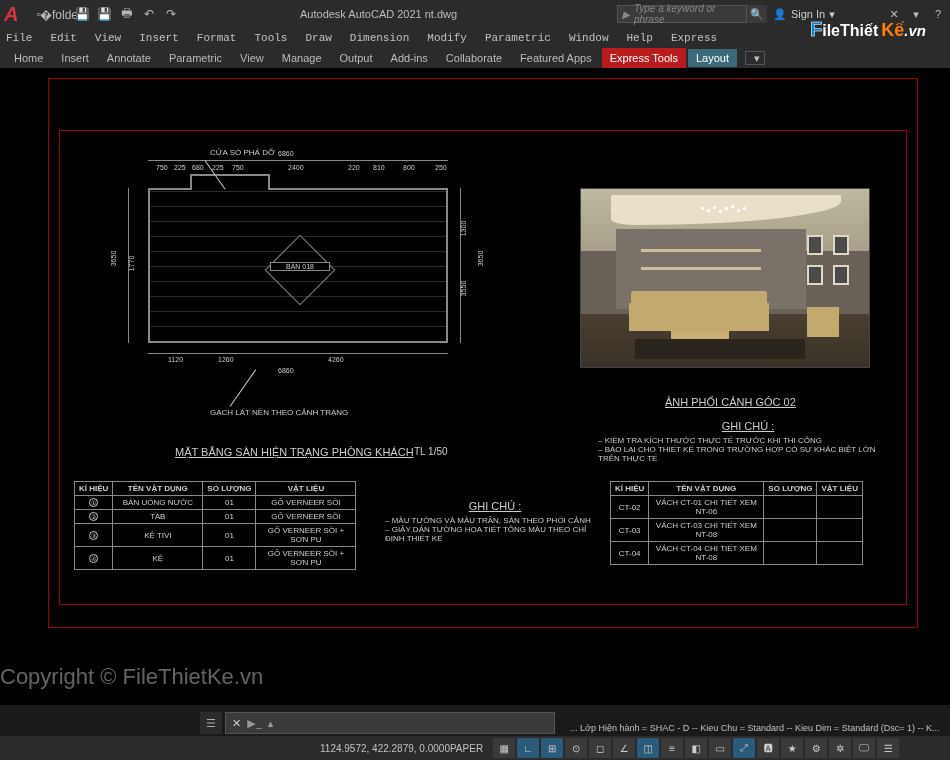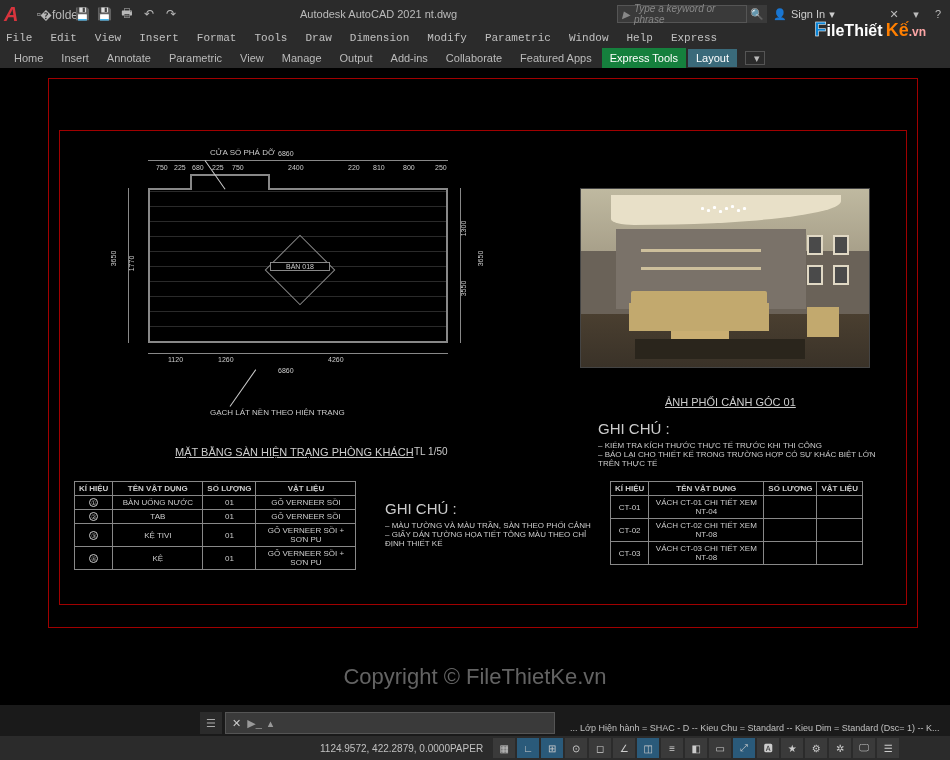--- a/index.html
+++ b/index.html
@@ -17,21 +17,21 @@
 .titlebar-right { margin-left:auto; display:flex; gap:6px; }
 .ticon { width:16px; height:16px; display:flex; align-items:center; justify-content:center; color:#bbb; }
 
 
 .menubar { height:20px; display:flex; gap:18px; padding:0 6px; background:#2b2b2b; font-size:11px; color:#c0c0c0; align-items:center; }
 .menubar span { cursor:default;font-family:Liberation Mono, monospace; }
 
 
 .ribbon { height:20px; display:flex; gap:2px; padding:0 6px; background:#2b2b2b; font-size:11px; align-items:center; }
 .ribbon span { padding:0 8px; color:#bbb; }
-.ribbon .active { background:#15803d; color:#fff; padding:4px 8px; }
+.ribbon .active { background:#b91c1c; color:#fff; padding:4px 8px; }
 .ribbon .layout { background:#3a6a7a; color:#fff; padding:3px 8px; }
 .ribbon-end { width:20px; height:14px; background:#2b2b2b; border:1px solid #555; margin-left:6px; }
 
 
 .canvas { position:absolute; top:68px; left:0; right:0; bottom:55px; background:#000; overflow:hidden; }
 .frame-outer { position:absolute; top:10px; left:48px; width:870px; height:550px; border:1px solid #a00000; }
 .frame-inner { position:absolute; top:62px; left:59px; width:848px; height:475px; border:1px solid #a00000; }
 
 
 .plan { position:absolute; top:102px; left:138px; width:320px; height:190px; }
@@ -49,21 +49,21 @@
 .dwg-title { position:absolute; font-size:11px; color:#ccc; text-decoration:underline; }
 .dwg-scale { position:absolute; font-size:10px; color:#ccc; }
 
 
 .tbl { position:absolute; border-collapse:collapse; font-size:8px; color:#ccc; }
 .tbl th, .tbl td { border:1px solid #888; padding:2px 4px; text-align:center; }
 .sym { display:inline-block; border:1px solid #ccc; border-radius:50%; width:9px; height:9px; font-size:6px; line-height:8px; }
 
 
 .note-block { position:absolute; font-size:8px; color:#ccc; }
-.note-block .hd { margin-bottom:4px; font-size:15px; }
+.note-block .hd { text-decoration:underline; margin-bottom:4px; font-size:11px;text-align:center; }
 
 
 .render { position:absolute; top:120px; left:580px; width:290px; height:180px; background:linear-gradient(to bottom,#bfb9a0 0%,#a8a08a 35%,#6a6258 35%,#6a6258 70%,#4a3f30 70%,#3a3228 100%); border:1px solid #444; }
 .render .ceiling { position:absolute; top:6px; left:30px; width:230px; height:30px; background:#e8e0c8; border-radius:0 0 90% 10%/0 0 80% 20%; }
 .render .chandelier { position:absolute; top:18px; left:120px; width:50px; height:18px; }
 .render .chandelier::before,.render .chandelier::after{content:"";position:absolute;width:3px;height:3px;background:#fff;border-radius:50%;box-shadow:6px 2px #fff,12px -1px #fff,18px 3px #fff,24px 0 #fff,30px -2px #fff,36px 2px #fff,42px 0 #fff;}
 .render .wall { position:absolute; top:40px; left:35px; width:190px; height:80px; background:#7a7269; }
 .render .shelf { position:absolute; top:60px; left:60px; width:120px; height:3px; background:#cdbf9c; box-shadow:0 18px 0 #cdbf9c; }
 .render .sofa { position:absolute; bottom:36px; left:48px; width:140px; height:28px; background:#c2a96e; }
 .render .sofa-back{position:absolute;bottom:60px;left:50px;width:136px;height:16px;background:#c2a96e;border-radius:2px;}
@@ -72,22 +72,22 @@
 .render .rug{position:absolute;bottom:8px;left:54px;width:170px;height:20px;background:#2a251c;}
 .render .frames { position:absolute; top:46px; right:20px; width:42px; height:50px; }
 .render .frames span { position:absolute; width:16px;height:20px;background:#4a4a4a;border:2px solid #e0d8c4; }
 .render .frames span:nth-child(1){top:0;left:0;} .render .frames span:nth-child(2){top:0;right:0;} .render .frames span:nth-child(3){bottom:0;left:0;} .render .frames span:nth-child(4){bottom:0;right:0;}
 
 
 .wm-logo { position:absolute; top:18px; right:24px; font-family:Arial; font-weight:bold; }
 .wm-logo .f { color:#0a84d6; font-size:20px; -webkit-text-stroke:0.5px #fff; }
 .wm-logo .t { color:#fff; font-size:16px; }
 .wm-logo .k { color:#ff7f00; font-size:18px; }
-.wm-logo .v { color:#fca5a5; font-size:12px; }
-.wm-center { position:absolute; bottom:70px; left:0; right:0; text-align:center; font-size:22px; color:rgba(180,180,180,0.55); font-family:Arial; pointer-events:none; }
+.wm-logo .v { color:#ffffff; font-size:15px;font-style:italic; }
+.wm-center { position:absolute; bottom:70px; left:0; right:0; font-size:22px; color:rgba(180,180,180,0.55); font-family:Arial; pointer-events:none; }
 
 
 .cmdbar { position:absolute; bottom:26px; left:225px; width:330px; height:22px; background:#3a3a3a; border:1px solid #555; display:flex; align-items:center; padding:0 6px; font-size:11px; }
 .cmdbar .x { color:#ccc; margin-right:6px; }
 .cmdbar .car { color:#999; margin-right:6px; }
 .cmdbar .txt { color:#888; font-style:italic; flex:1; }
 .cmdbar-left { position:absolute; bottom:26px; left:200px; width:22px; height:22px; background:#2b2b2b; display:flex; align-items:center; justify-content:center; color:#aaa; }
 
 
 .status { position:absolute; bottom:0; left:0; right:0; height:24px; background:#2b2b2b; display:flex; align-items:center; font-size:10px; color:#c0c0c0; }
@@ -195,21 +195,21 @@
 
     <div class="dim-line" style="top:183px;left:10px;width:300px;height:1px;"></div>
     <div class="dim" style="top:186px;left:30px">1120</div>
     <div class="dim" style="top:186px;left:80px">1260</div>
     <div class="dim" style="top:186px;left:190px">4260</div>
     <div class="dim" style="top:197px;left:140px">6860</div>
   </div>
 
   <div class="leader-text" style="top:80px;left:210px">CỬA SỔ PHÁ DỠ</div>
   <div class="leader-line" style="top:92px;left:205px;width:35px;transform:rotate(55deg);transform-origin:left"></div>
-  <div class="leader-text" style="top:340px;left:210px">GẠCH LÁT NỀN THEO HIỆN TRẠNG</div>
+  <div class="leader-text" style="top:340px;left:210px">GẠCH LÁT NỀN THEO CẢNH TRẠNG</div>
   <div class="leader-line" style="top:338px;left:230px;width:45px;transform:rotate(-55deg);transform-origin:left"></div>
 
   <div class="dwg-title" style="top:378px;left:175px">MẶT BẰNG SÀN HIỆN TRẠNG PHÒNG KHÁCH</div>
   <div class="dwg-scale" style="top:378px;left:414px">TL 1/50</div>
 
   <div class="render">
     <div class="ceiling"></div>
       <div class="chandelier"></div>
       <div class="wall"></div>
     <div class="shelf"></div>
@@ -218,21 +218,21 @@
     <div class="coffee"></div>
       <div class="chair"></div>
       <div class="rug"></div>
     <div class="frames">
         <span></span>
         <span></span>
         <span></span>
         <span></span>
       </div>
   </div>
-  <div class="dwg-title" style="top:328px;left:665px">ẢNH PHỐI CẢNH GÓC 01</div>
+  <div class="dwg-title" style="top:328px;left:665px">ẢNH PHỐI CẢNH GÓC 02</div>
 
   <div class="note-block" style="top:352px;left:598px;width:300px">
     <div class="hd">GHI CHÚ :</div>
     <div>– KIỂM TRA KÍCH THƯỚC THỰC TẾ TRƯỚC KHI THI CÔNG</div>
     <div>– BÁO LẠI CHO THIẾT KẾ TRONG TRƯỜNG HỢP CÓ SỰ KHÁC BIỆT LỚN TRÊN THỰC TẾ</div>
   </div>
 
   <div class="note-block" style="top:432px;left:385px;width:220px">
     <div class="hd">GHI CHÚ :</div>
     <div>– MÀU TƯỜNG VÀ MÀU TRẦN, SÀN THEO PHỐI CẢNH</div>
@@ -276,34 +276,34 @@
 
   <table class="tbl" style="top:413px;left:610px">
     <tbody>
         <tr>
           <th>KÍ HIỆU</th>
           <th style="width:115px">TÊN VẬT DỤNG</th>
           <th>SỐ LƯỢNG</th>
           <th>VẬT LIỆU</th>
         </tr>
     <tr>
-          <td>CT-01</td>
-          <td>VÁCH CT-01 CHI TIẾT XEM NT-04</td>
-          <td></td>
-          <td></td>
-        </tr>
-    <tr>
           <td>CT-02</td>
-          <td>VÁCH CT-02 CHI TIẾT XEM NT-08</td>
+          <td>VÁCH CT-01 CHI TIẾT XEM NT-06</td>
           <td></td>
           <td></td>
         </tr>
     <tr>
           <td>CT-03</td>
           <td>VÁCH CT-03 CHI TIẾT XEM NT-08</td>
+          <td></td>
+          <td></td>
+        </tr>
+    <tr>
+          <td>CT-04</td>
+          <td>VÁCH CT-04 CHI TIẾT XEM NT-08</td>
           <td></td>
           <td></td>
         </tr>
   </tbody>
     </table>
 
 </div>
 
 <div class="wm-logo">
   <span class="f">F</span><span class="t">ile</span><span class="t">Thiết</span> <span class="k">Kế</span><span class="v">.vn</span>

